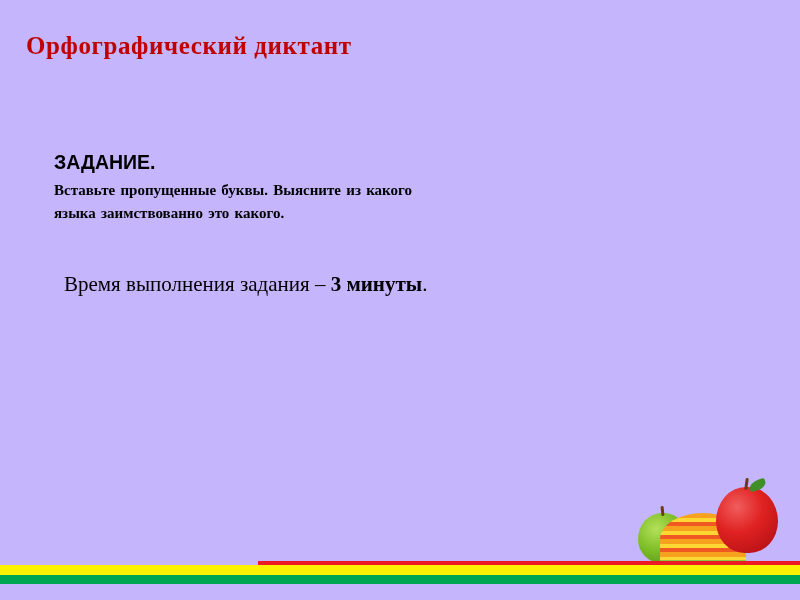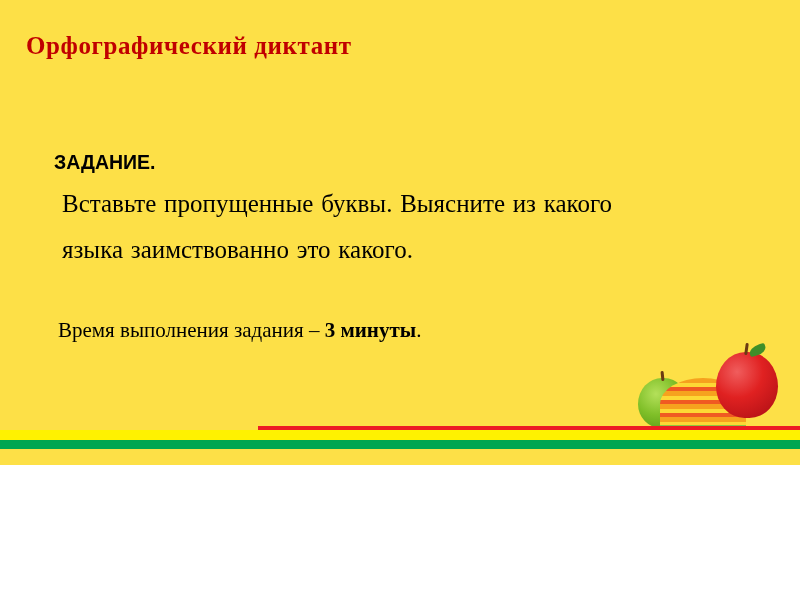--- a/index.html
+++ b/index.html
@@ -9,22 +9,22 @@
   body {
     width: 800px;
     height: 600px;
     background: #ffffff;
     font-family: "Liberation Serif", serif;
     overflow: hidden;
   }
   .slide {
     position: relative;
     width: 800px;
-    height: 465px;
-    background: #fde047;
+    height: 600px;
+    background: #c4b5fd;
     box-sizing: border-box;
   }
   .slide-title {
     position: absolute;
     left: 26px;
     top: 32px;
     font-family: "Liberation Serif", serif;
     font-size: 25px;
     font-weight: bold;
     color: #C00000;
@@ -40,35 +40,36 @@
   .task-label {
     font-family: "Liberation Sans", sans-serif;
     font-size: 19.5px;
     font-weight: bold;
     color: #000000;
     line-height: 1.5;
     margin: 0 0 2px 0;
   }
   .task-text {
     font-family: "Liberation Serif", serif;
-    font-size: 25px;
+    font-size: 15px;
     color: #000000;
     line-height: 1.52;
-    margin: 8px;
+    margin: 0;
     word-spacing: 1.5px;
+    font-weight: bold;
   }
   .spacer {
     height: 34px;
   }
   .time-line {
     font-family: "Liberation Serif", serif;
     font-size: 21px;
     color: #000000;
     line-height: 1.52;
-    margin: 4px;
+    margin: 10px;
   }
   .time-line b {
     font-weight: bold;
   }
 
   
   .bar-green {
     position: absolute;
     left: 0;
     bottom: 16px;

